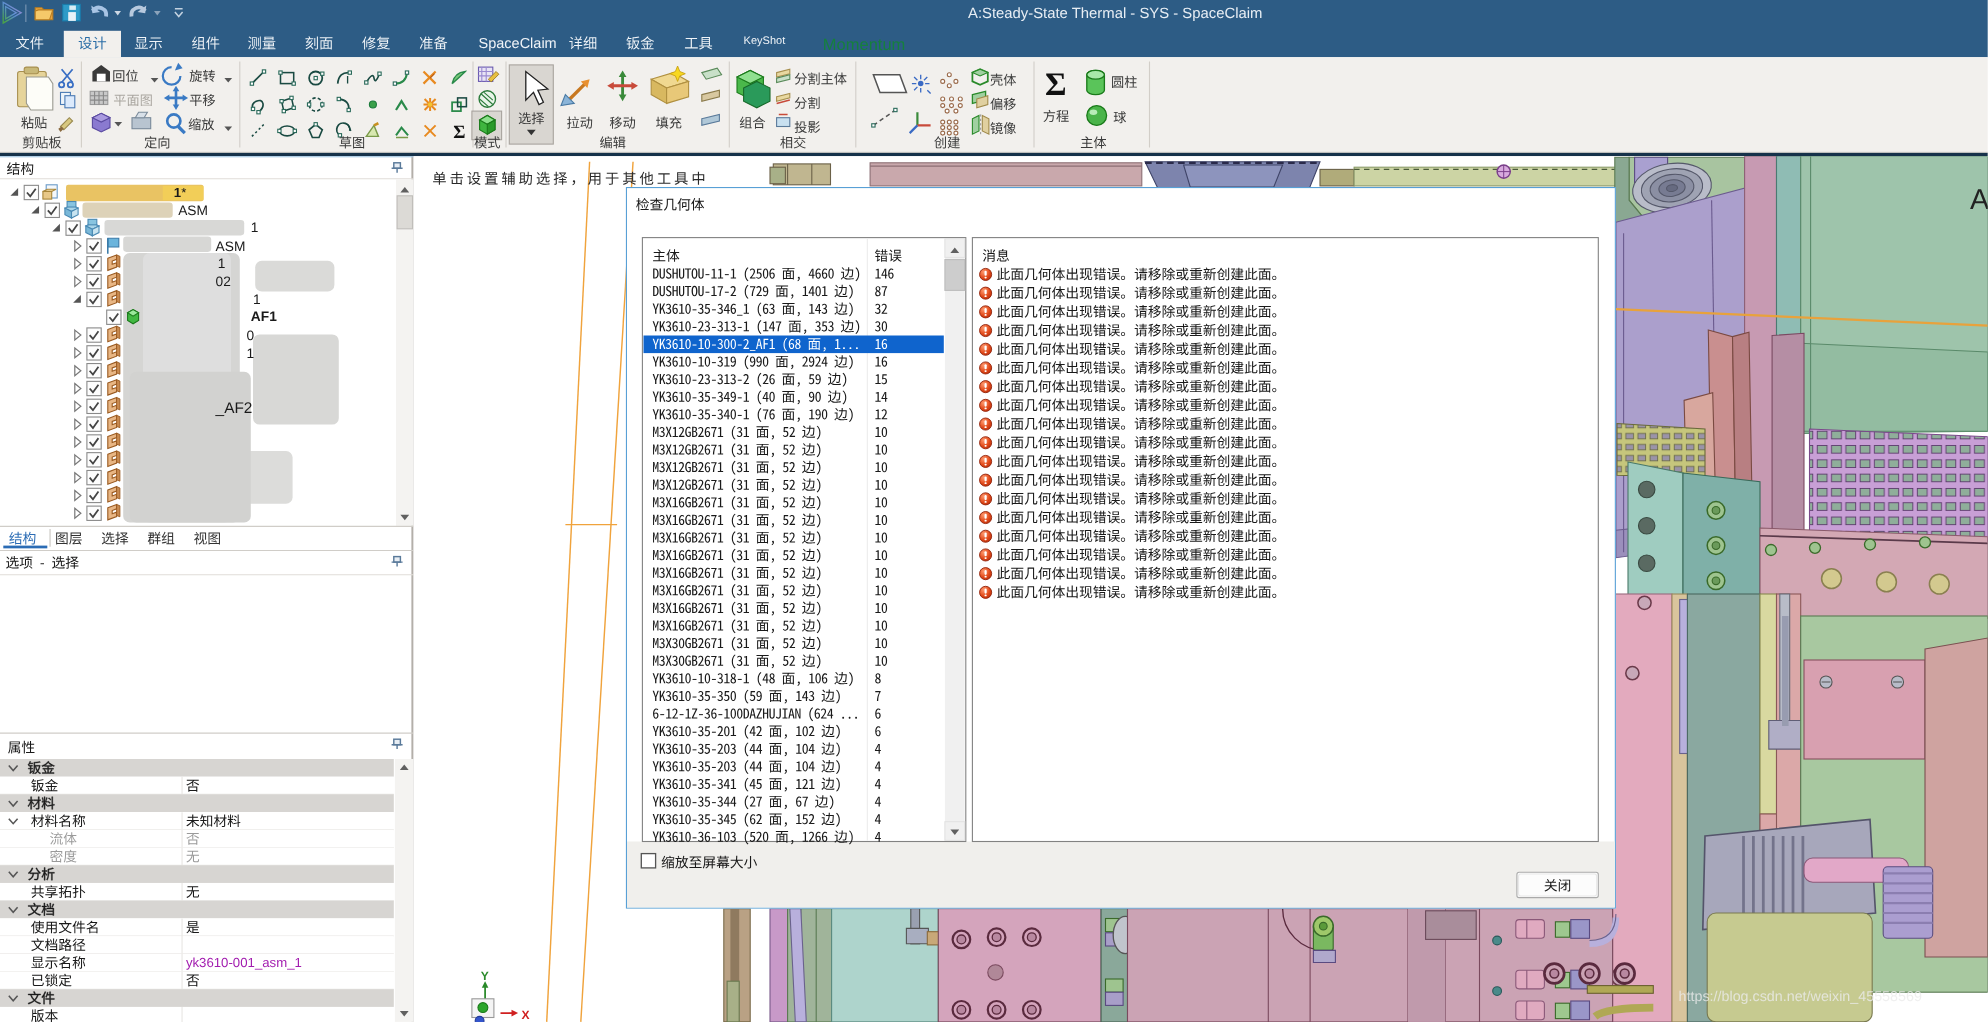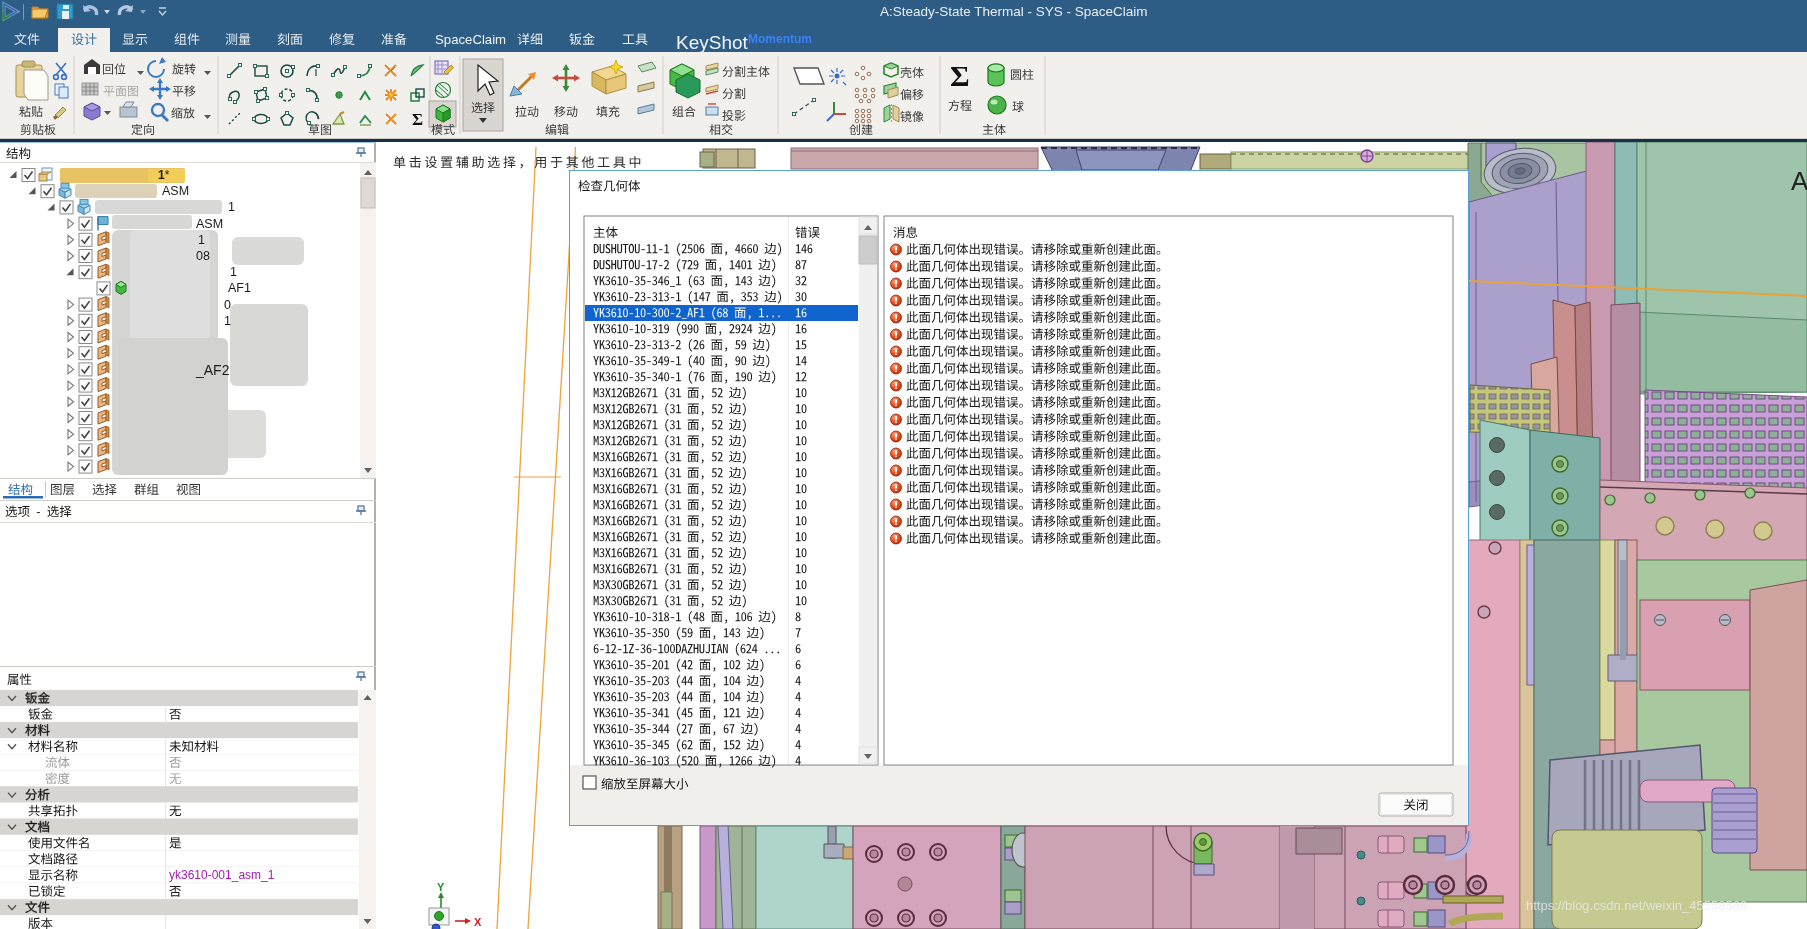--- a/index.html
+++ b/index.html
@@ -22,22 +22,22 @@
       <path d="M83 5 l1 7 7 -1 z" fill="#a8c4e4"></path>
       <path d="M104 10 l6 0 -3 4 z" fill="#cdd8e4"></path>
       <path d="M132 10 q-5 -6 -11 -1 q-2 2 -1.5 6" fill="none" stroke="#b7c9de" stroke-width="3.4"></path>
       <path d="M133 5 l-1 7 -7 -1 z" fill="#b7c9de"></path>
       <path d="M140 10 l6 0 -3 4 z" fill="#8ba3bb"></path>
       <path d="M159 8 h7 M159 11 l3.5 4 3.5 -4" fill="none" stroke="#c3d2e0" stroke-width="1.4"></path>
     </svg>
     <div style="position:absolute;left:880px;top:5px;font-family:'Liberation Sans',sans-serif;font-size:13.5px;color:#e8eef4;font-weight:normal;letter-spacing:0;white-space:nowrap;line-height:1">A:Steady-State Thermal - SYS - SpaceClaim</div>
     <div style="position:absolute;left:58px;top:28px;width:52px;height:24px;background:#f2f0ed"></div>
     <div style="position:absolute;left:435px;top:33px;font-family:'Liberation Sans',sans-serif;font-size:13.2px;color:#f0f4f8;font-weight:normal;letter-spacing:0;white-space:nowrap;line-height:1">SpaceClaim</div>
-    <div style="position:absolute;left:676px;top:33px;font-family:'Liberation Sans',sans-serif;font-size:19px;color:#f0f4f8;font-weight:normal;letter-spacing:0;white-space:nowrap;line-height:1">KeyShot</div>
-    <div style="position:absolute;left:748px;top:33px;font-family:'Liberation Sans',sans-serif;font-size:12px;color:#3b82f6;font-weight:bold;letter-spacing:0;white-space:nowrap;line-height:1">Momentum</div>
+    <div style="position:absolute;left:676px;top:33px;font-family:'Liberation Sans',sans-serif;font-size:10px;color:#f0f4f8;font-weight:normal;letter-spacing:0;white-space:nowrap;line-height:1">KeyShot</div>
+    <div style="position:absolute;left:748px;top:33px;font-family:'Liberation Sans',sans-serif;font-size:15px;color:#15803d;font-weight:normal;letter-spacing:0;white-space:nowrap;line-height:1">Momentum</div>
     <div style="position:absolute;left:0;top:52px;width:1807px;height:87px;background:#f2f0ed;border-bottom:1px solid #cfccc7"></div>
     <div style="position:absolute;left:0;top:139px;width:1807px;height:3px;background:#16324a"></div>
     <svg style="position:absolute;left:0;top:52px" width="1060" height="87" viewBox="0 0 1060 87">
       <line x1="74" y1="4" x2="74" y2="82" stroke="#d2cec8" stroke-width="1"></line>
       <line x1="218" y1="4" x2="218" y2="82" stroke="#d2cec8" stroke-width="1"></line>
       <line x1="430" y1="4" x2="430" y2="82" stroke="#d2cec8" stroke-width="1"></line>
       <line x1="460" y1="4" x2="460" y2="82" stroke="#d2cec8" stroke-width="1"></line>
       <line x1="663" y1="4" x2="663" y2="82" stroke="#d2cec8" stroke-width="1"></line>
       <line x1="778" y1="4" x2="778" y2="82" stroke="#d2cec8" stroke-width="1"></line>
       <line x1="940" y1="4" x2="940" y2="82" stroke="#d2cec8" stroke-width="1"></line>
@@ -413,23 +413,23 @@
       <line x1="165.5" y1="773.4000000000001" x2="165.5" y2="789.5000000000001" stroke="#e8e6e3" stroke-width="1"></line>
       <rect x="359" y="548" width="17" height="239" fill="#f4f3f1"></rect>
       <polygon points="367.5,553 363.5,558 371.5,558" fill="#606060"></polygon>
       <polygon points="367.5,782 363.5,777 371.5,777" fill="#606060"></polygon>
     </svg>
     <div style="position:absolute;left:169px;top:869.1px;font-family:'Liberation Sans',sans-serif;font-size:12px;color:#a21caf;font-weight:normal;letter-spacing:0;white-space:nowrap;line-height:1">yk3610-001_asm_1</div>
     <div style="position:absolute;left:162px;top:185.2px;font-family:'Liberation Sans',sans-serif;font-size:12.5px;color:#1a1a1a;font-weight:normal;letter-spacing:0;white-space:nowrap;line-height:1">ASM</div>
     <div style="position:absolute;left:228px;top:201.4px;font-family:'Liberation Sans',sans-serif;font-size:12.5px;color:#1a1a1a;font-weight:normal;letter-spacing:0;white-space:nowrap;line-height:1">1</div>
     <div style="position:absolute;left:196px;top:217.6px;font-family:'Liberation Sans',sans-serif;font-size:12.5px;color:#1a1a1a;font-weight:normal;letter-spacing:0;white-space:nowrap;line-height:1">ASM</div>
     <div style="position:absolute;left:198px;top:233.8px;font-family:'Liberation Sans',sans-serif;font-size:12.5px;color:#1a1a1a;font-weight:normal;letter-spacing:0;white-space:nowrap;line-height:1">1</div>
-    <div style="position:absolute;left:196px;top:250.0px;font-family:'Liberation Sans',sans-serif;font-size:12.5px;color:#1a1a1a;font-weight:normal;letter-spacing:0;white-space:nowrap;line-height:1">08</div>
+    <div style="position:absolute;left:196px;top:250.0px;font-family:'Liberation Sans',sans-serif;font-size:12.5px;color:#1a1a1a;font-weight:normal;letter-spacing:0;white-space:nowrap;line-height:1">02</div>
     <div style="position:absolute;left:230px;top:266.2px;font-family:'Liberation Sans',sans-serif;font-size:12.5px;color:#1a1a1a;font-weight:normal;letter-spacing:0;white-space:nowrap;line-height:1">1</div>
-    <div style="position:absolute;left:228px;top:282.4px;font-family:'Liberation Sans',sans-serif;font-size:12.5px;color:#1a1a1a;font-weight:normal;letter-spacing:0;white-space:nowrap;line-height:1">AF1</div>
+    <div style="position:absolute;left:228px;top:282.4px;font-family:'Liberation Sans',sans-serif;font-size:12.5px;color:#1a1a1a;font-weight:bold;letter-spacing:0;white-space:nowrap;line-height:1">AF1</div>
     <div style="position:absolute;left:224px;top:298.6px;font-family:'Liberation Sans',sans-serif;font-size:12.5px;color:#1a1a1a;font-weight:normal;letter-spacing:0;white-space:nowrap;line-height:1">0</div>
     <div style="position:absolute;left:224px;top:314.79999999999995px;font-family:'Liberation Sans',sans-serif;font-size:12.5px;color:#1a1a1a;font-weight:normal;letter-spacing:0;white-space:nowrap;line-height:1">1</div>
     <div style="position:absolute;left:196px;top:363.4px;font-family:'Liberation Sans',sans-serif;font-size:14px;color:#1a1a1a;font-weight:normal;letter-spacing:0;white-space:nowrap;line-height:1">_AF2</div>
     <div style="position:absolute;left:158px;top:169px;font-family:'Liberation Sans',sans-serif;font-size:12px;color:#1a1a1a;font-weight:normal;letter-spacing:0;white-space:nowrap;line-height:1"><b>1</b>*</div>
     <div style="position:absolute;left:376px;top:142px;width:1431px;height:787px;background:#ffffff"></div>
     <svg style="position:absolute;left:376px;top:142px" width="1431" height="787" viewBox="0 0 1431 787">
       <defs>
         <pattern id="holes1" width="13" height="13" patternUnits="userSpaceOnUse">
           <rect width="13" height="13" fill="#c89fd6"></rect>
           <rect x="2" y="3" width="9" height="7" fill="#8fae9a" stroke="#5a3a6a" stroke-width="0.8"></rect>

